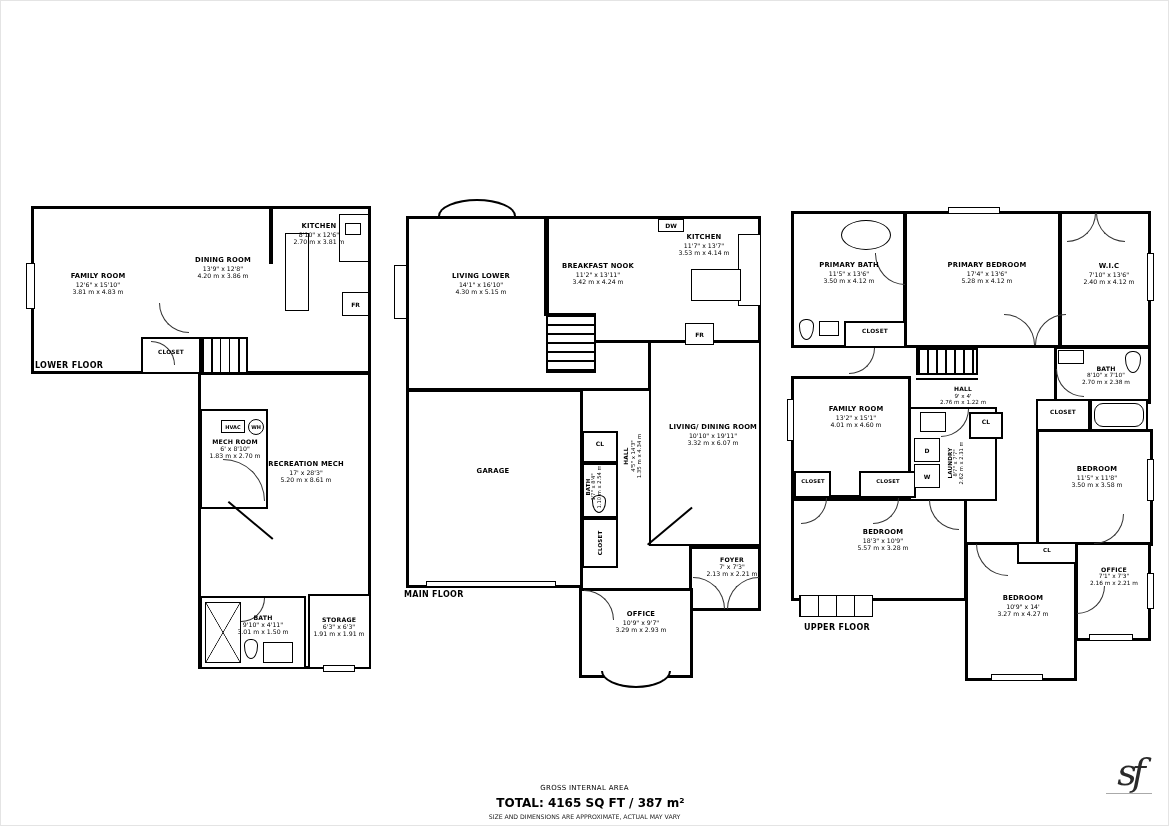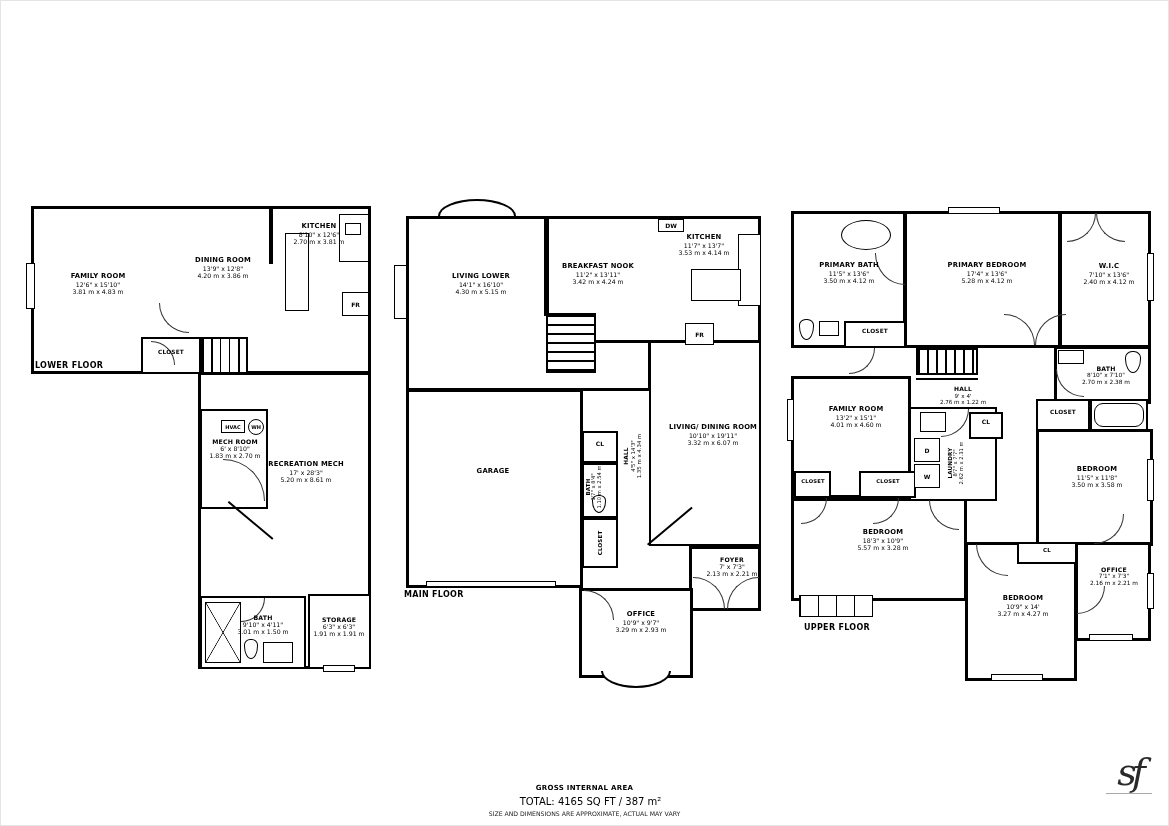--- a/index.html
+++ b/index.html
@@ -31,23 +31,23 @@
   .arc   { position:absolute; box-sizing:border-box; background:transparent; z-index:22; }
   .arc.tl{ border-top:1px solid #333; border-left:1px solid #333;  border-radius:100% 0 0 0; }
   .arc.tr{ border-top:1px solid #333; border-right:1px solid #333; border-radius:0 100% 0 0; }
   .arc.bl{ border-bottom:1px solid #333; border-left:1px solid #333; border-radius:0 0 0 100%; }
   .arc.br{ border-bottom:1px solid #333; border-right:1px solid #333; border-radius:0 0 100% 0; }
   .arch  { position:absolute; border:2px solid #000; background:#fff; box-sizing:border-box; z-index:18; }
   .arch-up   { border-bottom:none; border-radius:50% 50% 0 0 / 100% 100% 0 0; }
   .arch-down { border-top:none;    border-radius:0 0 50% 50% / 0 0 100% 100%; }
   .baywin { background-image:repeating-linear-gradient(90deg,#000 0 1.2px,transparent 1.2px 18px); }
   .footer { position:absolute; left:0; right:0; top:782px; text-align:center; z-index:30; line-height:1.5; }
-  .f-head { font-size:7px; font-weight:bold; letter-spacing:.3px; }
+  .f-head { font-size:7px; font-weight:normal; letter-spacing:.3px; }
   .f-line { font-size:6.5px; letter-spacing:.2px; }
-  .f-tot  { font-size:10px; font-weight:normal;padding-left:12px; }
+  .f-tot  { font-size:12px; font-weight:bold;padding-left:12px; }
   .f-disc { font-size:6.2px; color:#222; }
   .logo   { position:absolute; left:1098px; top:752px; width:60px; text-align:center; z-index:30; }
   .logo-mono { font-family:"DejaVu Serif","Liberation Serif",serif; font-style:italic; font-size:38px;
                letter-spacing:-5px; color:#2a2a2a; line-height:1; }
   .logo-rule { margin:2px auto 0; width:46px; height:1px; background:#aaa; }
 </style>
 </head>
 <body>
 
 <div class="page">

